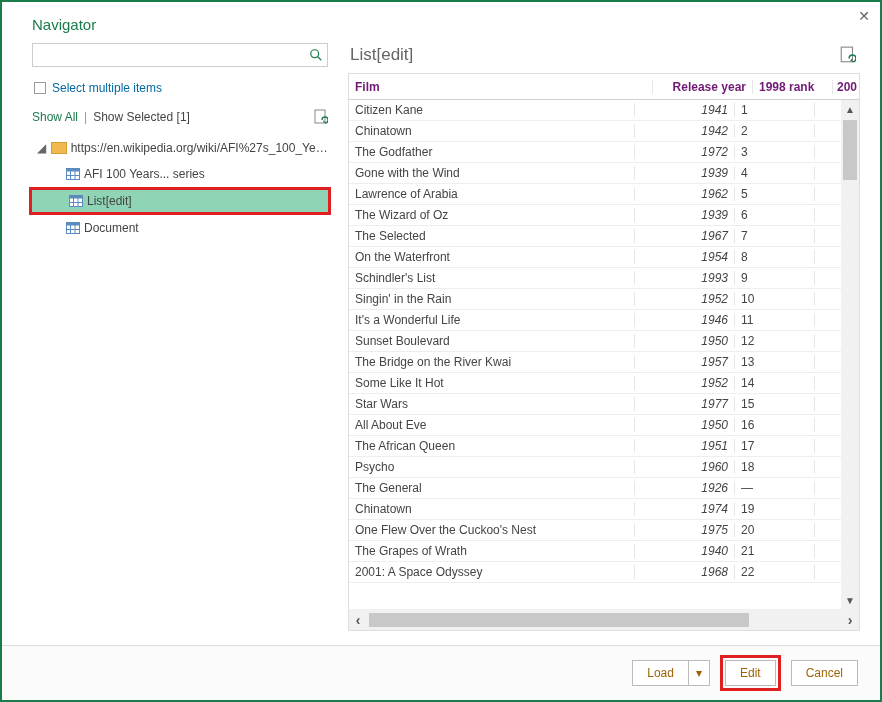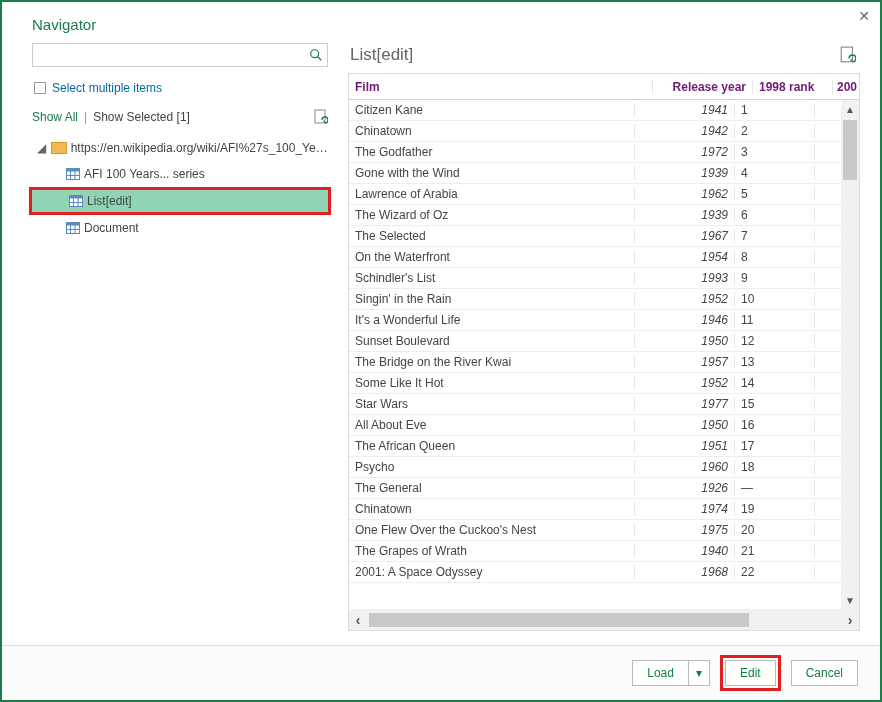--- a/index.html
+++ b/index.html
@@ -47,21 +47,21 @@
   .vscroll .up, .vscroll .down { height:18px; font-size:10px; color:#555; display:flex; align-items:center; justify-content:center; width:100%;}
   .vscroll .thumb { width:14px; background:#c8c8c8; height:60px; margin-top:2px; }
   .hscroll { height:21px; background:#f1f1f1; display:flex; align-items:center; }
   .hscroll .left-a, .hscroll .right-a { width:18px; text-align:center; font-size:14px; font-weight:bold; color:#555; }
   .hscroll .htrack { flex:1; height:14px; background:#f1f1f1; display:flex; }
   .hscroll .hthumb { width:380px; height:14px; background:#c8c8c8; margin-left:2px; }
   .grid-body-inner { position:absolute; left:0; right:18px; top:0; bottom:0; overflow:hidden;}
 
   .footer-sep { height:1px; background:#ddd; margin:14px 0 0 0; }
   .footer { height:54px; display:flex; align-items:center; justify-content:flex-end; gap:10px; padding:0 22px; background:#fbfbfb;}
-  .btn { height:26px; border:1px solid #bbb; background:#fff; padding:0 14px; display:flex; align-items:center; font-size:12px; color:#15803d; cursor:pointer; }
+  .btn { height:26px; border:1px solid #bbb; background:#fff; padding:0 14px; display:flex; align-items:center; font-size:12px; color:#a16207; cursor:pointer; }
   .btn.split { padding:0; }
   .btn.split .half-l { padding:0 14px; border-right:1px solid #bbb; height:100%; display:flex; align-items:center;}
   .btn.split .half-r { width:20px; height:100%; display:flex; align-items:center; justify-content:center;}
   .edit-wrap { border:3px solid #e02020; padding:2px; }
 </style>
 </head>
 <body>
 
 <div class="window">
   <div class="close-btn">✕</div>

